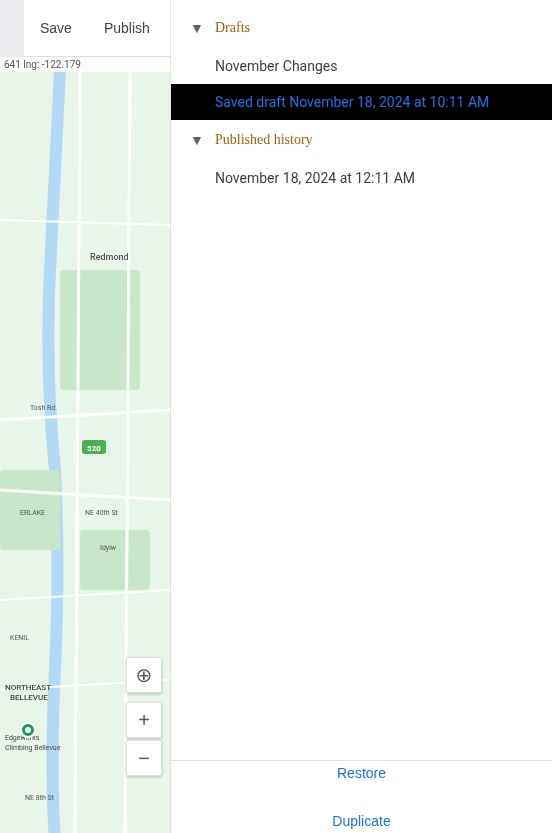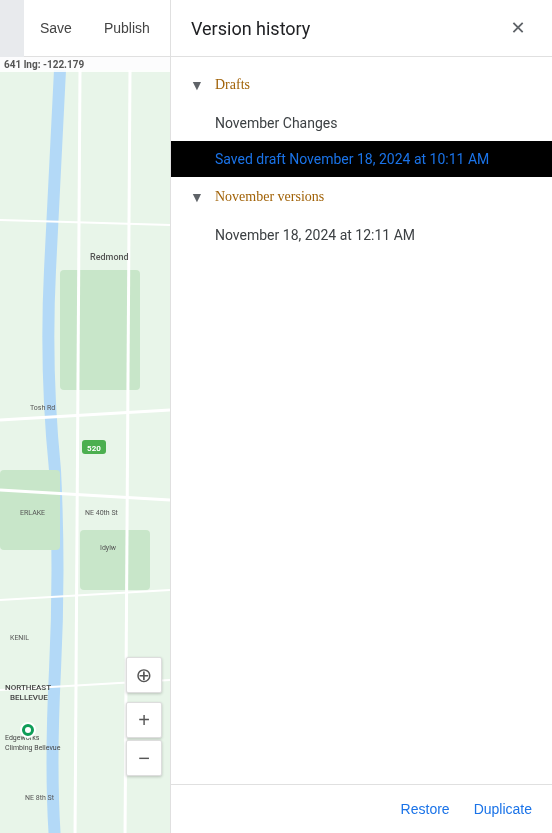--- a/index.html
+++ b/index.html
@@ -40,21 +40,20 @@
 
     .coords-bar {
       position: absolute;
       top: 57px;
       left: 0; right: 0;
       background: rgba(255,255,255,0.85);
       font-size: 10px;
       color: #555;
       padding: 2px 4px;
       z-index: 5;
-      font-weight: bold;
     }
 
     
     .map-control-btn {
       position: absolute;
       width: 36px;
       height: 36px;
       background: white;
       border: 1px solid #ddd;
       border-radius: 2px;
@@ -165,23 +164,24 @@
     .version-item.selected {
       background: #000000;
       color: #1a73e8;
     }
 
     
     .panel-footer {
       display: flex;
       align-items: center;
       justify-content: flex-end;
-      padding: 12px 20px;
+      padding: 0 20px;
       border-top: 1px solid #e0e0e0;
       gap: 24px;
+      flex-direction: column;
     }
 
     .footer-btn {
       background: none;
       border: none;
       font-size: 14px;
       color: #1a73e8;
       cursor: pointer;
       font-weight: 500;
       padding: 4px 0;
@@ -251,43 +251,37 @@
   </button>
   <button class="map-control-btn zoom-in-btn">
     <span>+</span>
   </button>
   <button class="map-control-btn zoom-out-btn">
     <span>−</span>
   </button>
 </div>
 
 <div class="right-panel">
-  <div class="panel-header">
-    <h2 class="panel-title">Version history</h2>
-    <button class="close-btn">
-      <span>✕</span>
-    </button>
-  </div>
 
   <div class="panel-content">
 
     <div class="section-header">
       <span class="chevron">▼</span>
       <span class="section-title">Drafts</span>
     </div>
     <div class="version-item">
       <span>November Changes</span>
     </div>
     <div class="version-item selected">
       <span>Saved draft November 18, 2024 at 10:11 AM</span>
     </div>
 
     <div class="section-header">
       <span class="chevron">▼</span>
-      <span class="section-title">November versions</span>
+      <span class="section-title">Published history</span>
     </div>
     <div class="version-item">
       <span>November 18, 2024 at 12:11 AM</span>
     </div>
   </div>
 
   <div class="panel-footer">
     <button class="footer-btn">Restore</button>
     <button class="footer-btn">Duplicate</button>
   </div>

